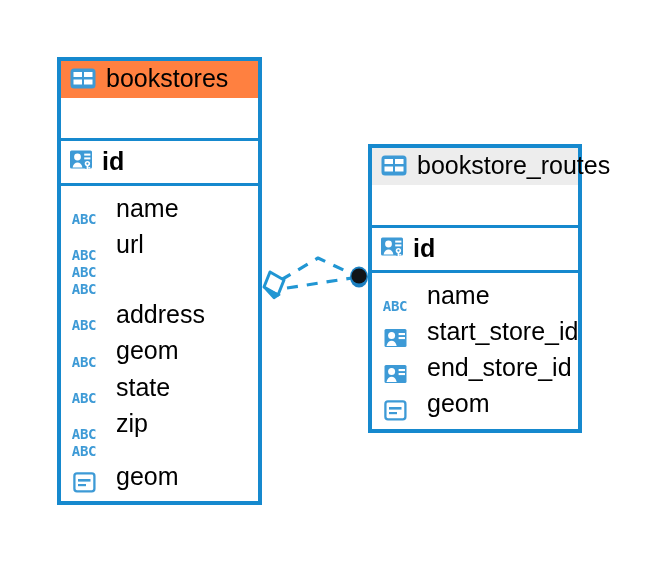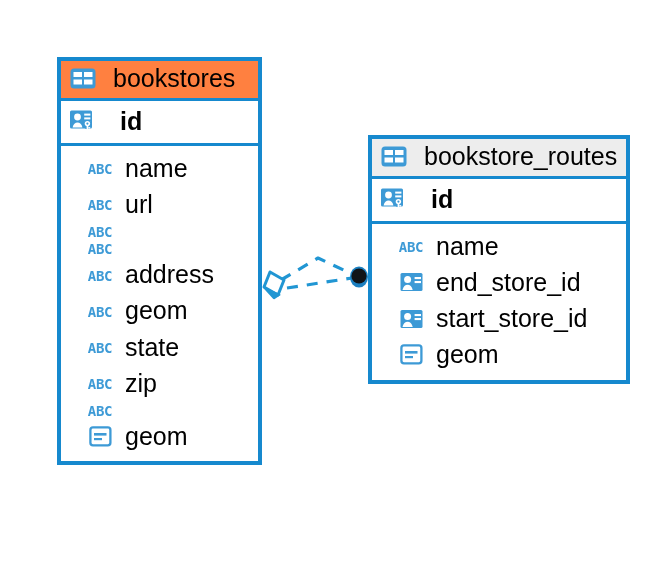--- a/index.html
+++ b/index.html
@@ -29,54 +29,55 @@
     position: absolute;
     box-sizing: border-box;
     border: 4px solid #1689ce;
     background: #ffffff;
   }
 
   .entity-header {
     box-sizing: border-box;
     display: flex;
     align-items: center;
-    gap: 17px;
+    gap: 10px;
     padding: 4px 9px 5px 9px;
     font-size: 25px;
     color: #000000;
     line-height: 1.1;
     white-space: nowrap;
   }
   .entity-header.orange { background: #ff8040; }
   .entity-header.grey   { background: #ededed; }
 
   .pk-row {
     box-sizing: border-box;
     display: flex;
     align-items: center;
-    gap: 24px;
+    gap: 6px;
     padding: 6px 9px 7px 9px;
     border-top: 3px solid #1689ce;
     border-bottom: 3px solid #1689ce;
     font-size: 25px;
     font-weight: bold;
     color: #000000;
     white-space: nowrap;
+    margin-top: 40px;
   }
 
   .col-list {
     padding: 5px 0 6px 0;
   }
 
   .col-row {
     box-sizing: border-box;
     display: flex;
-    align-items: center;
-    gap: 11px;
-    padding: 1px 9px 2px 25px;
+    align-items: flex-end;
+    gap: 18px;
+    padding: 1px 9px 2px 9px;
     font-size: 25px;
     color: #000000;
     white-space: nowrap;
     line-height: 1.33;
   }
 
   .col-name { display: inline-block; }
 
   
   .icon {
@@ -202,21 +203,21 @@
             <rect x="5" y="7" width="12.5" height="2.6" fill="#3d9ad6"></rect>
             <rect x="5" y="12" width="8" height="2.2" fill="#3d9ad6"></rect>
           </svg>
         </span>
         <span class="col-name">geom</span>
       </div>
 
     </div>
   </div>
 
-  <div class="entity" id="entity-1" style="left:368px; top:135px; width:262px;">
+  <div class="entity" id="entity-1" style="left:368px; top:144px; width:214px;">
 
     <div class="entity-header grey">
       <span class="icon">
         <svg width="26" height="21" viewBox="0 0 26 21" aria-hidden="true">
           <rect x="0.5" y="0.5" width="25" height="20" rx="3.5" fill="#3d9ad6"></rect>
           <rect x="3.5" y="4" width="8.5" height="5" fill="#ffffff"></rect>
           <rect x="14" y="4" width="8.5" height="5" fill="#ffffff"></rect>
           <rect x="3.5" y="11.5" width="8.5" height="5" fill="#ffffff"></rect>
           <rect x="14" y="11.5" width="8.5" height="5" fill="#ffffff"></rect>
         </svg>
@@ -254,34 +255,34 @@
       <div class="col-row">
         <span class="icon" style="width:28px;">
           <svg width="23" height="20" viewBox="0 0 23 20" aria-hidden="true">
             <rect x="0.5" y="1" width="22" height="18" rx="1.5" fill="#3d9ad6"></rect>
             <circle cx="7.6" cy="7.6" r="3.5" fill="#ffffff"></circle>
             <path d="M2.5 18c0.7-3.6 2.8-5.3 5.1-5.3s4.4 1.7 5.1 5.3z" fill="#ffffff"></path>
             <rect x="14.6" y="5" width="6.4" height="2.1" fill="#ffffff"></rect>
             <rect x="14.6" y="9" width="6.4" height="2.1" fill="#ffffff"></rect>
           </svg>
         </span>
-        <span class="col-name">end_store_id</span>
+        <span class="col-name">start_store_id</span>
       </div>
 
       <div class="col-row">
         <span class="icon" style="width:28px;">
           <svg width="23" height="20" viewBox="0 0 23 20" aria-hidden="true">
             <rect x="0.5" y="1" width="22" height="18" rx="1.5" fill="#3d9ad6"></rect>
             <circle cx="7.6" cy="7.6" r="3.5" fill="#ffffff"></circle>
             <path d="M2.5 18c0.7-3.6 2.8-5.3 5.1-5.3s4.4 1.7 5.1 5.3z" fill="#ffffff"></path>
             <rect x="14.6" y="5" width="6.4" height="2.1" fill="#ffffff"></rect>
             <rect x="14.6" y="9" width="6.4" height="2.1" fill="#ffffff"></rect>
           </svg>
         </span>
-        <span class="col-name">start_store_id</span>
+        <span class="col-name">end_store_id</span>
       </div>
 
       <div class="col-row">
         <span class="icon" style="width:28px;">
           <svg width="23" height="21" viewBox="0 0 23 21" aria-hidden="true">
             <rect x="1.4" y="1.4" width="20" height="18" rx="2.6" fill="#ffffff" stroke="#3d9ad6" stroke-width="2.3"></rect>
             <rect x="5" y="7" width="12.5" height="2.6" fill="#3d9ad6"></rect>
             <rect x="5" y="12" width="8" height="2.2" fill="#3d9ad6"></rect>
           </svg>
         </span>

